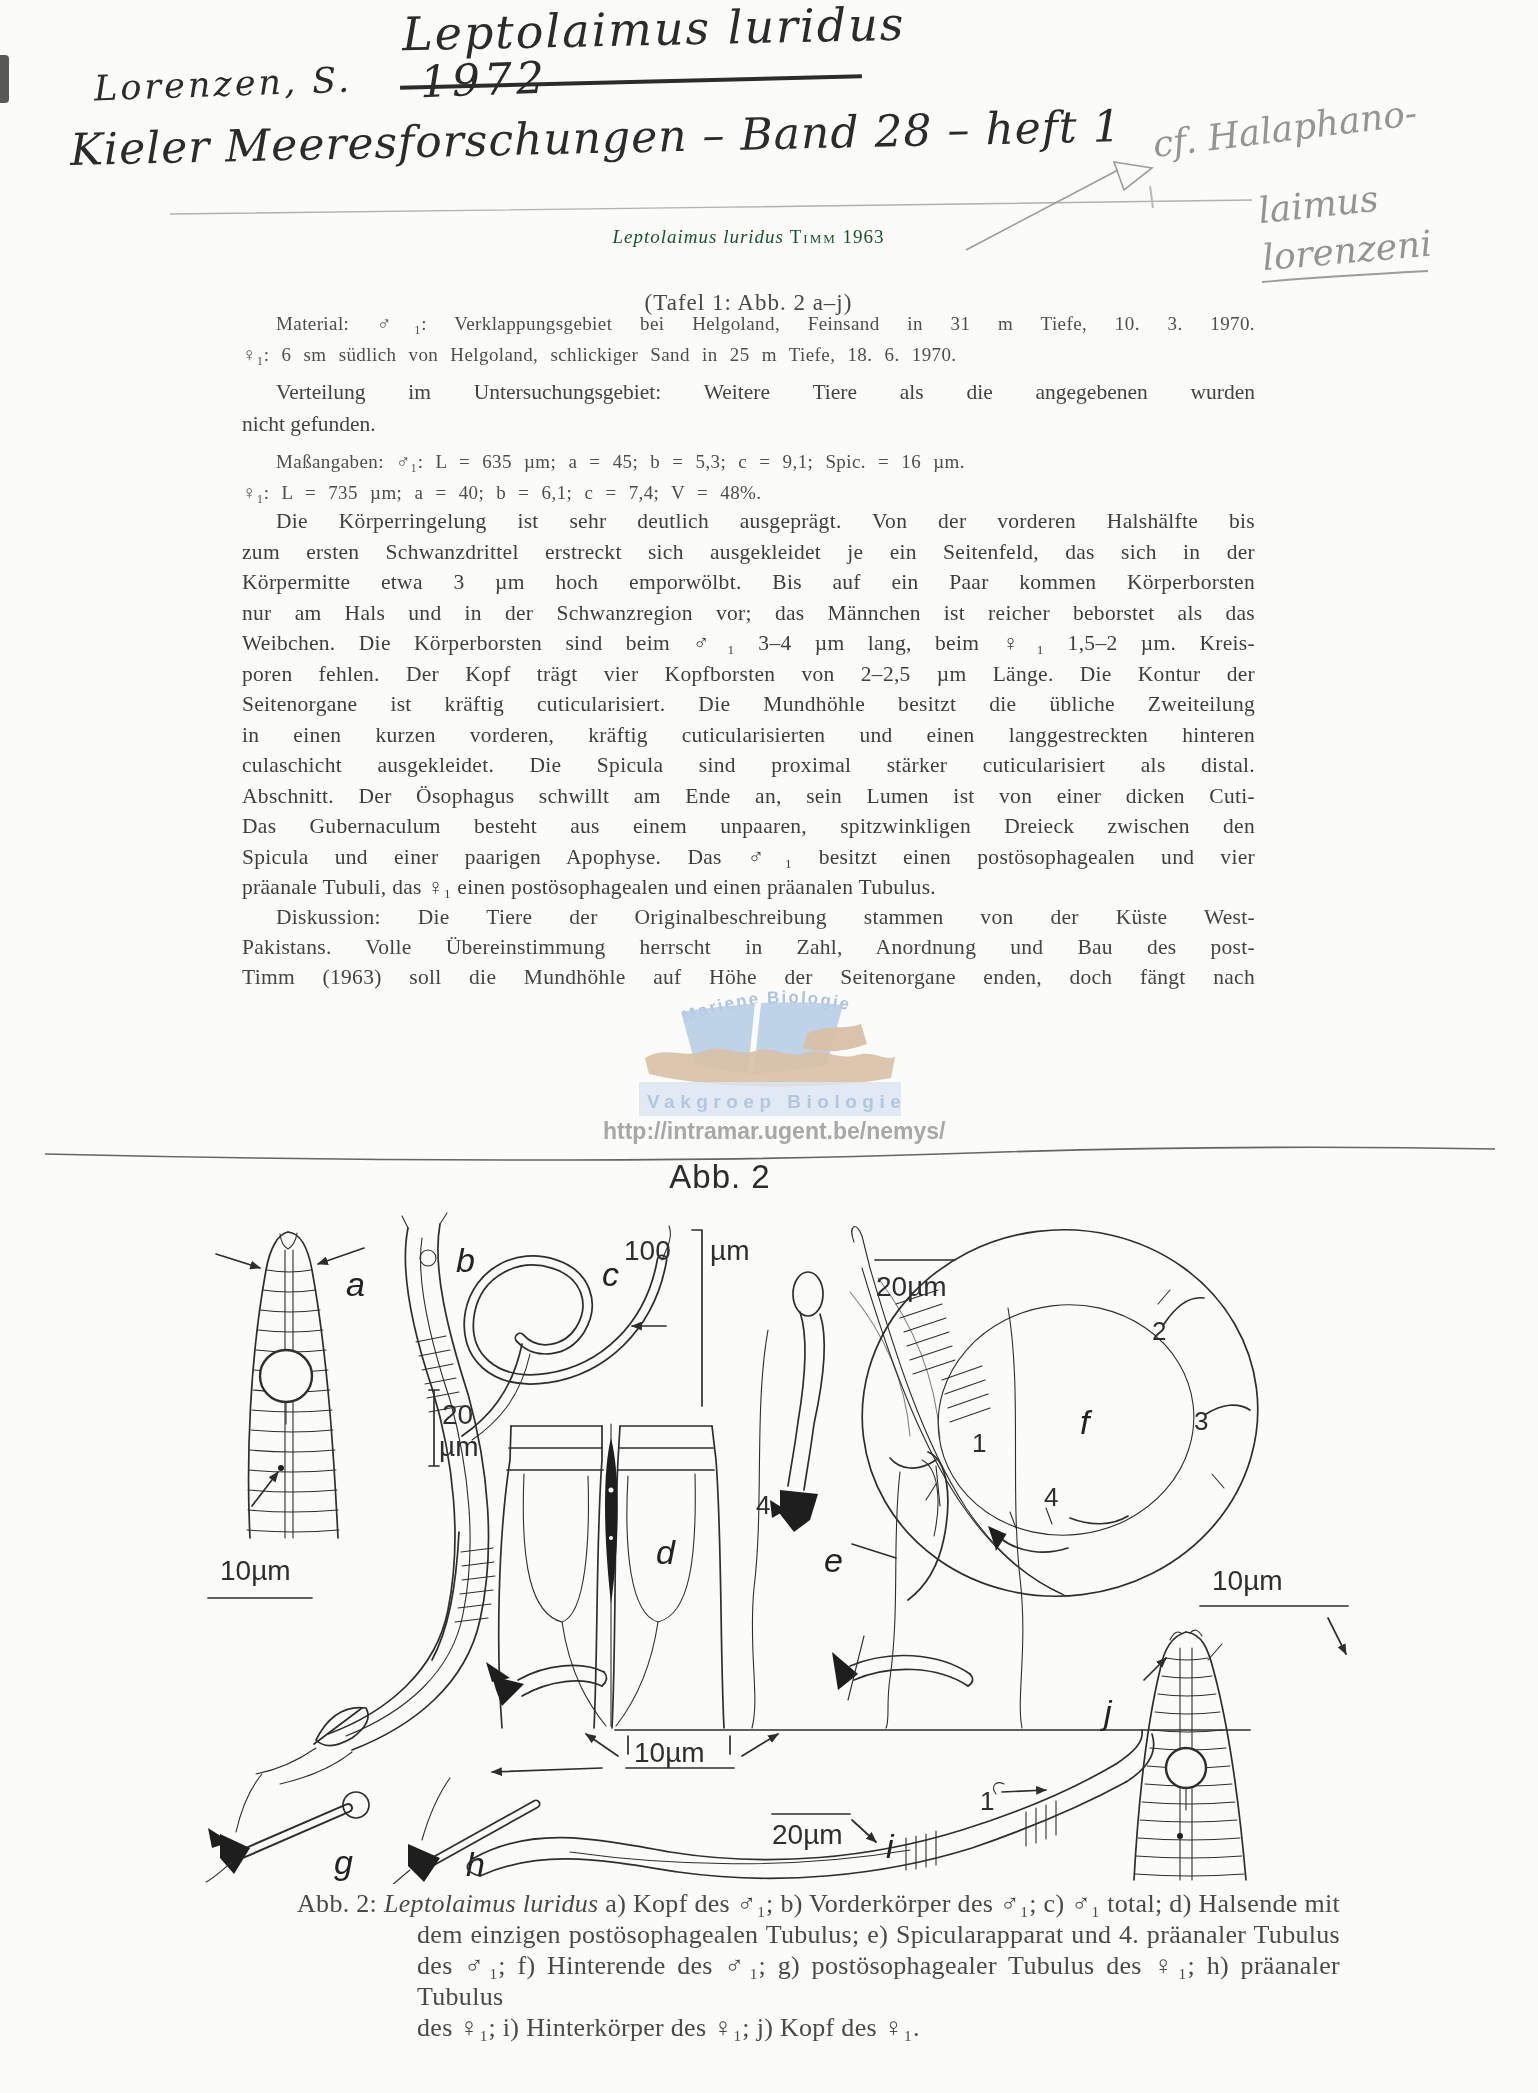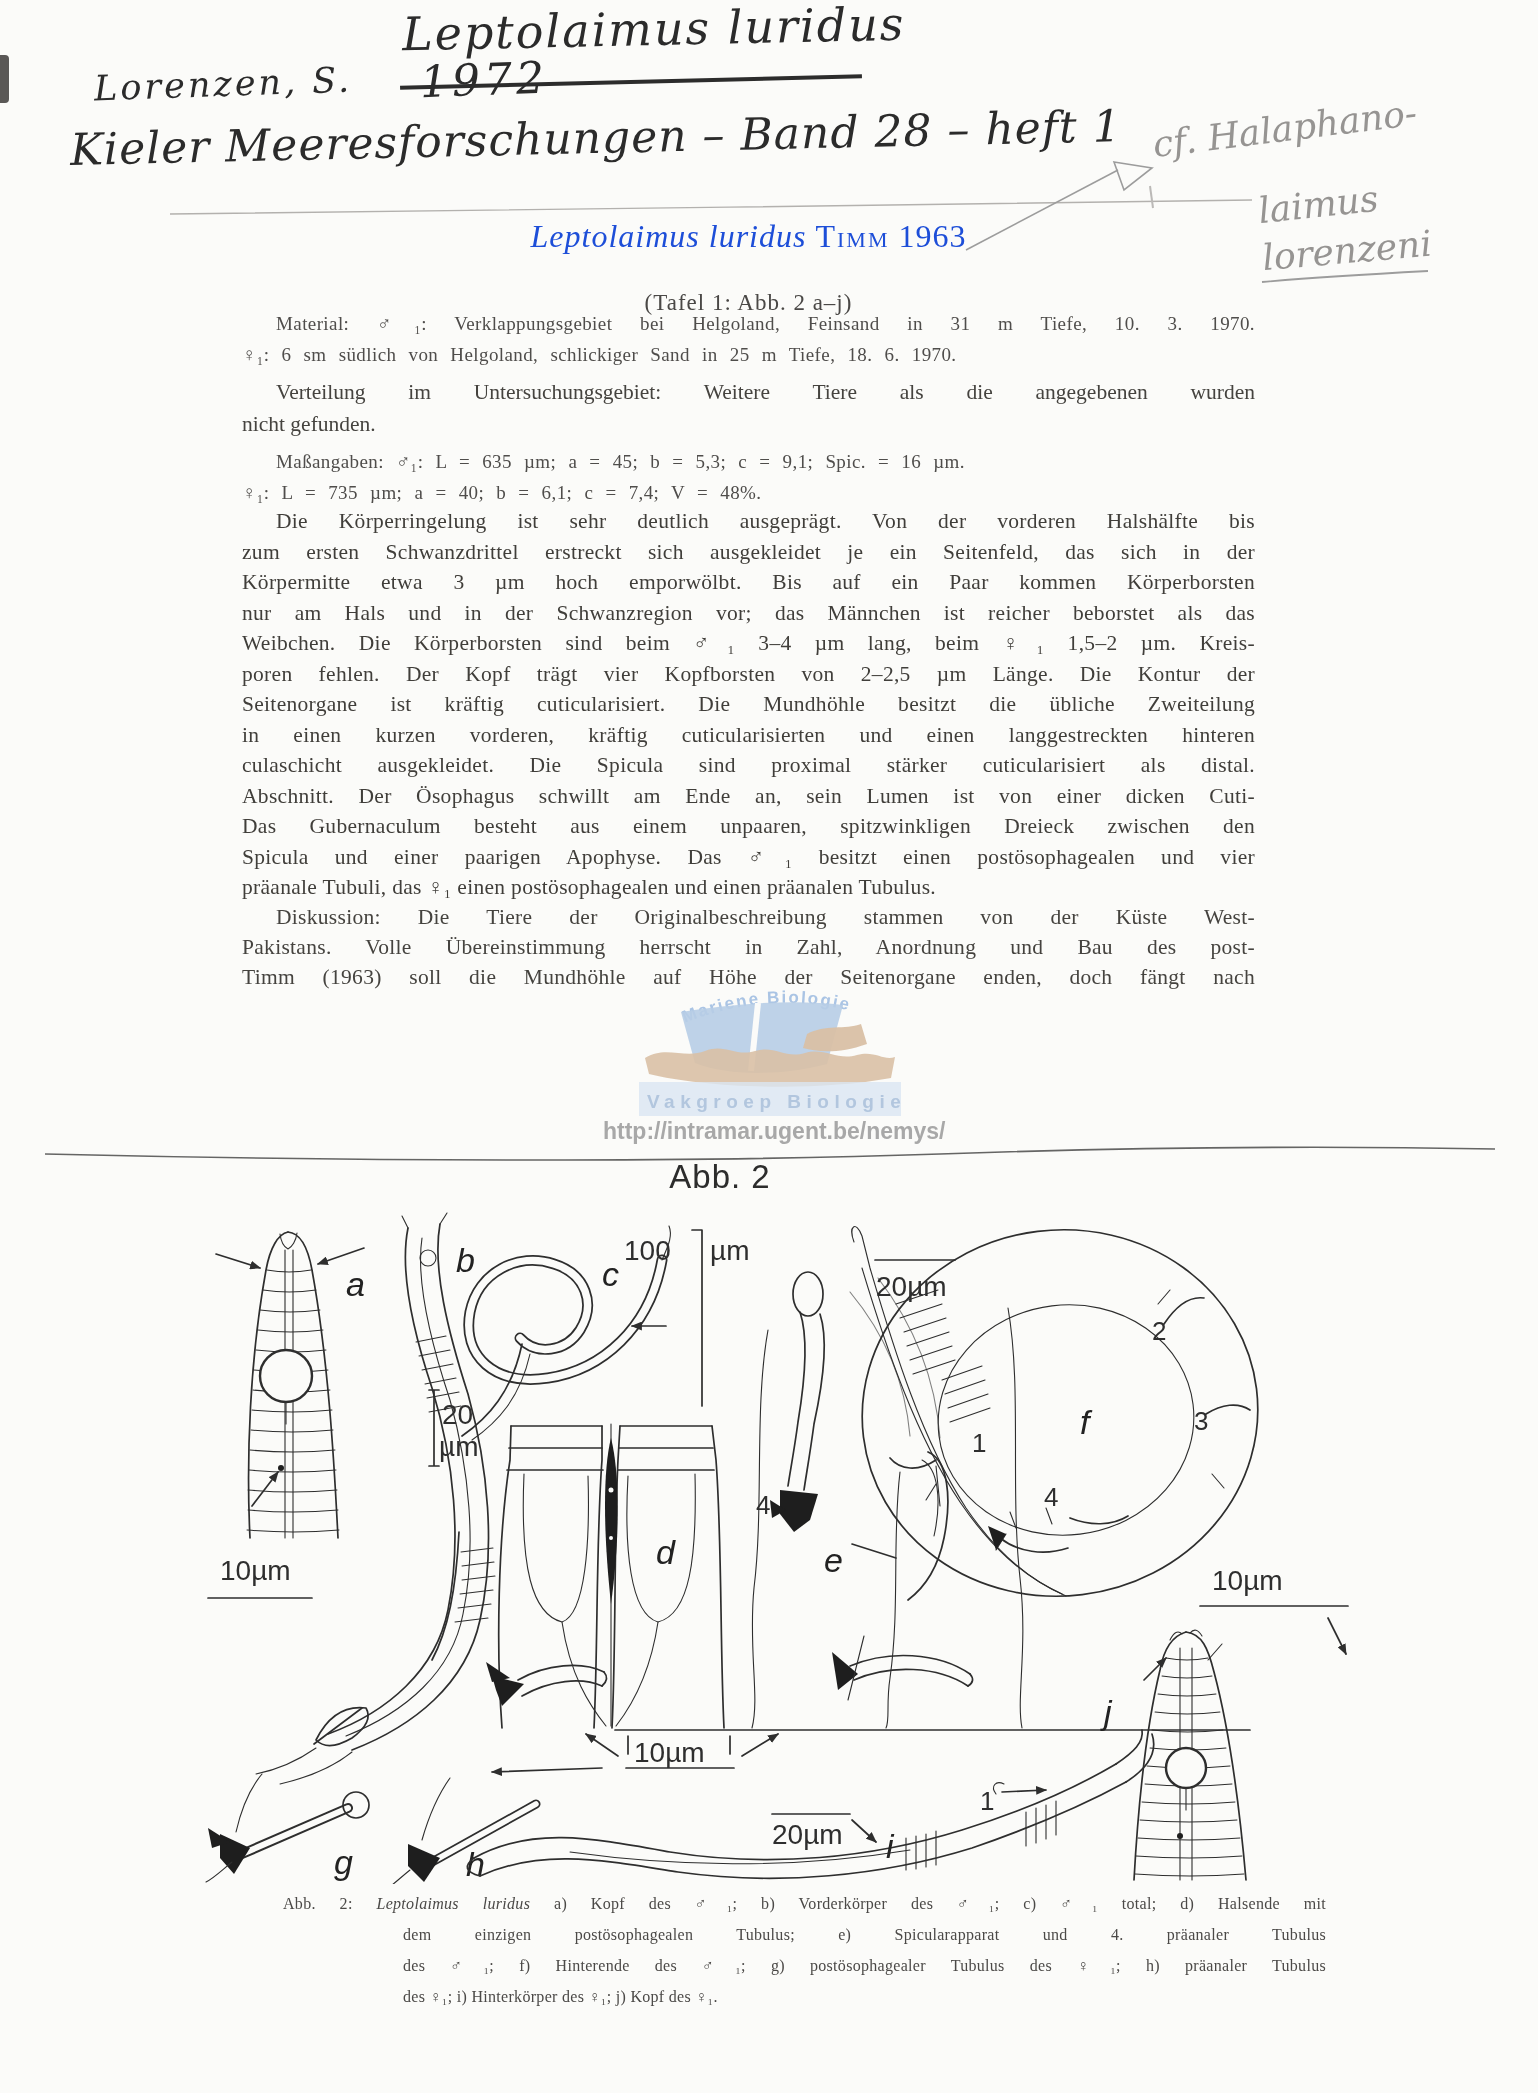--- a/index.html
+++ b/index.html
@@ -21,21 +21,21 @@
   .hw-year { left:420px; top:54px; font-size:44px; letter-spacing:4px; transform:rotate(-2deg); }
   .hw-journal { left:70px; top:112px; font-size:44px; letter-spacing:1px; transform:rotate(-1.3deg); }
   .pencil { color:#969492; }
   .hw-note1 { left:1152px; top:108px; font-size:36px; transform:rotate(-7deg); }
   .hw-note2 { left:1258px; top:184px; font-size:36px; transform:rotate(-6deg); }
   .hw-note3 { left:1262px; top:230px; font-size:36px; transform:rotate(-5deg); }
   .smudge { left:0; top:55px; width:9px; height:48px; background:#3d3b39; border-radius:0 4px 4px 0; opacity:.85; }
   
   .tcol { left:242px; width:1013px; }
   .center { text-align:center; }
-  .art-title { top:218px; font-size:32px; letter-spacing:1px; color:#1d4ed8; }
+  .art-title { top:226px; font-size:19px; letter-spacing:1px; color:#14532d; }
   .art-title .sp { font-style:italic; }
   .art-title .sc { font-variant:small-caps; letter-spacing:2px; }
   .art-sub { top:270px; font-size:23px; letter-spacing:1px; color:#4a4846;margin-top:20px; }
   .small { font-size:19px; line-height:31px; letter-spacing:.4px; color:#4f4d4b; }
   .mat { top:308px; }
   .vert { top:376px; font-size:21.5px; line-height:32px; color:#45433f; }
   .mass { top:446px; }
   .bodytxt { top:506px; font-size:21.5px; line-height:30.5px; letter-spacing:.3px; color:#403e3a; }
   .disk { top:902px; font-size:21.5px; line-height:30px; letter-spacing:.3px; color:#45433f; }
   .j { text-align:justify; text-align-last:justify; }
@@ -51,21 +51,21 @@
     font-family:"Liberation Sans","DejaVu Sans",sans-serif;
     font-size:33px; letter-spacing:1px; color:#2c2c2c; }
   .figure { left:150px; top:1208px; z-index:1; }
   .ln { fill:none; stroke:#2e2e2e; stroke-width:1.7; stroke-linecap:round; stroke-linejoin:round; }
   .thn { stroke-width:1.1; }
   .fl { fill:#1e1e1e; stroke:none; }
   .plab { font:italic 34px "Liberation Sans","DejaVu Sans",sans-serif; fill:#222; }
   .slab { font:28px "Liberation Sans","DejaVu Sans",sans-serif; fill:#2e2e2e; }
   .nlab { font:26px "Liberation Sans","DejaVu Sans",sans-serif; fill:#2e2e2e; }
   
-  .cap { left:283px; top:1888px; width:1043px; font-size:16px; line-height:31px; letter-spacing:.3px; color:#4b4947; }
+  .cap { left:297px; top:1888px; width:1043px; font-size:26px; line-height:31px; letter-spacing:.3px; color:#4b4947; }
   .cap .hangl { margin-left:120px; }
   .cap .spc { font-style:italic; }
   .pencil-svg { left:0; top:0; z-index:3; pointer-events:none; }
 </style>
 </head>
 <body>
 
 <div class="page">
 
   <div class="abs smudge"></div>

